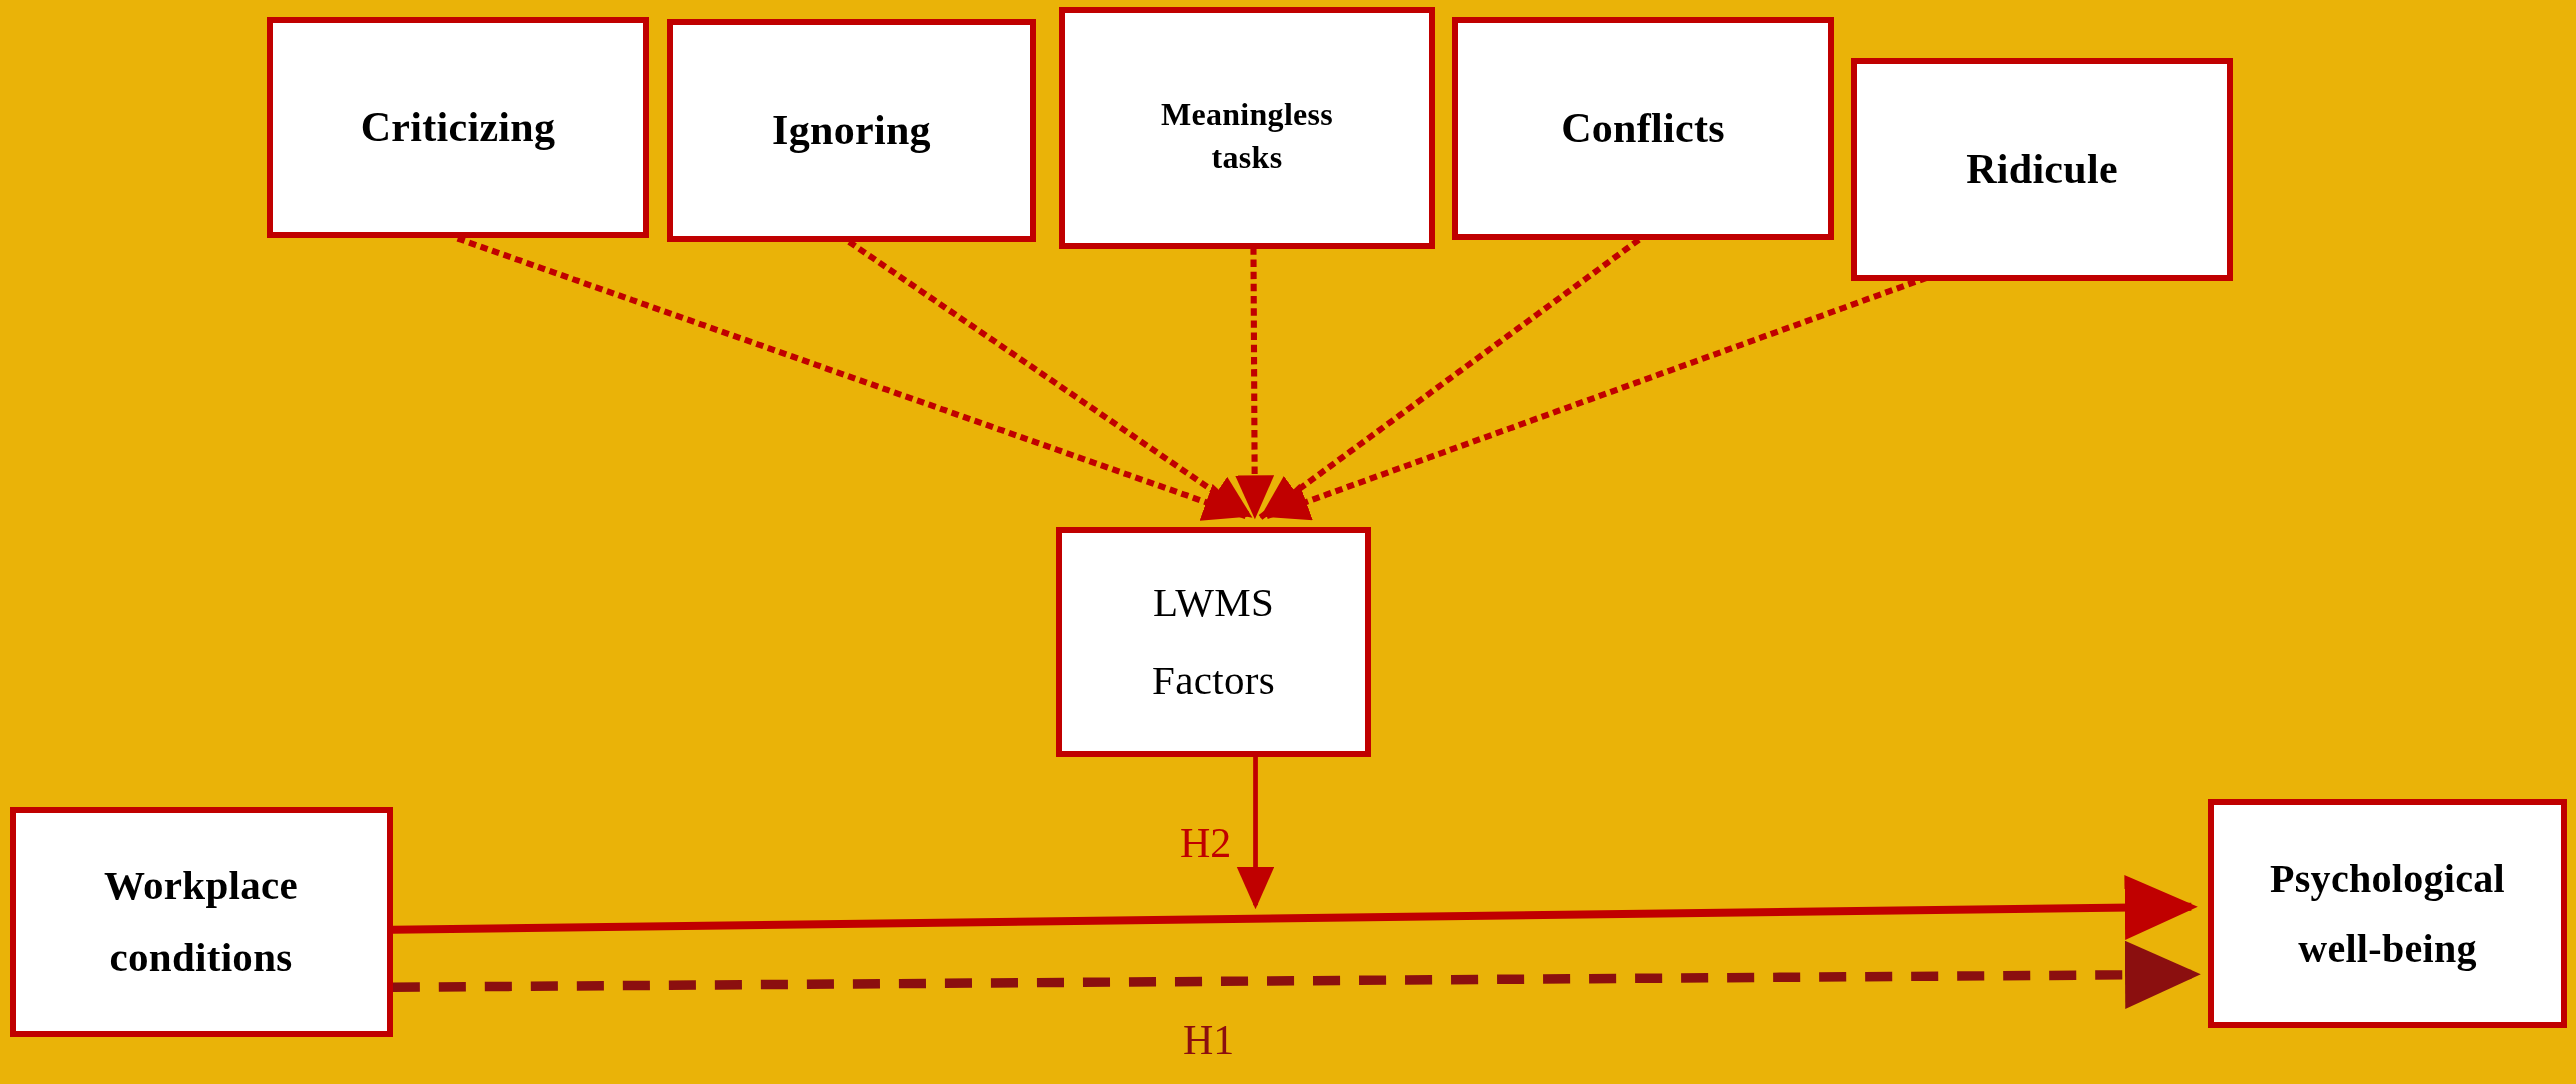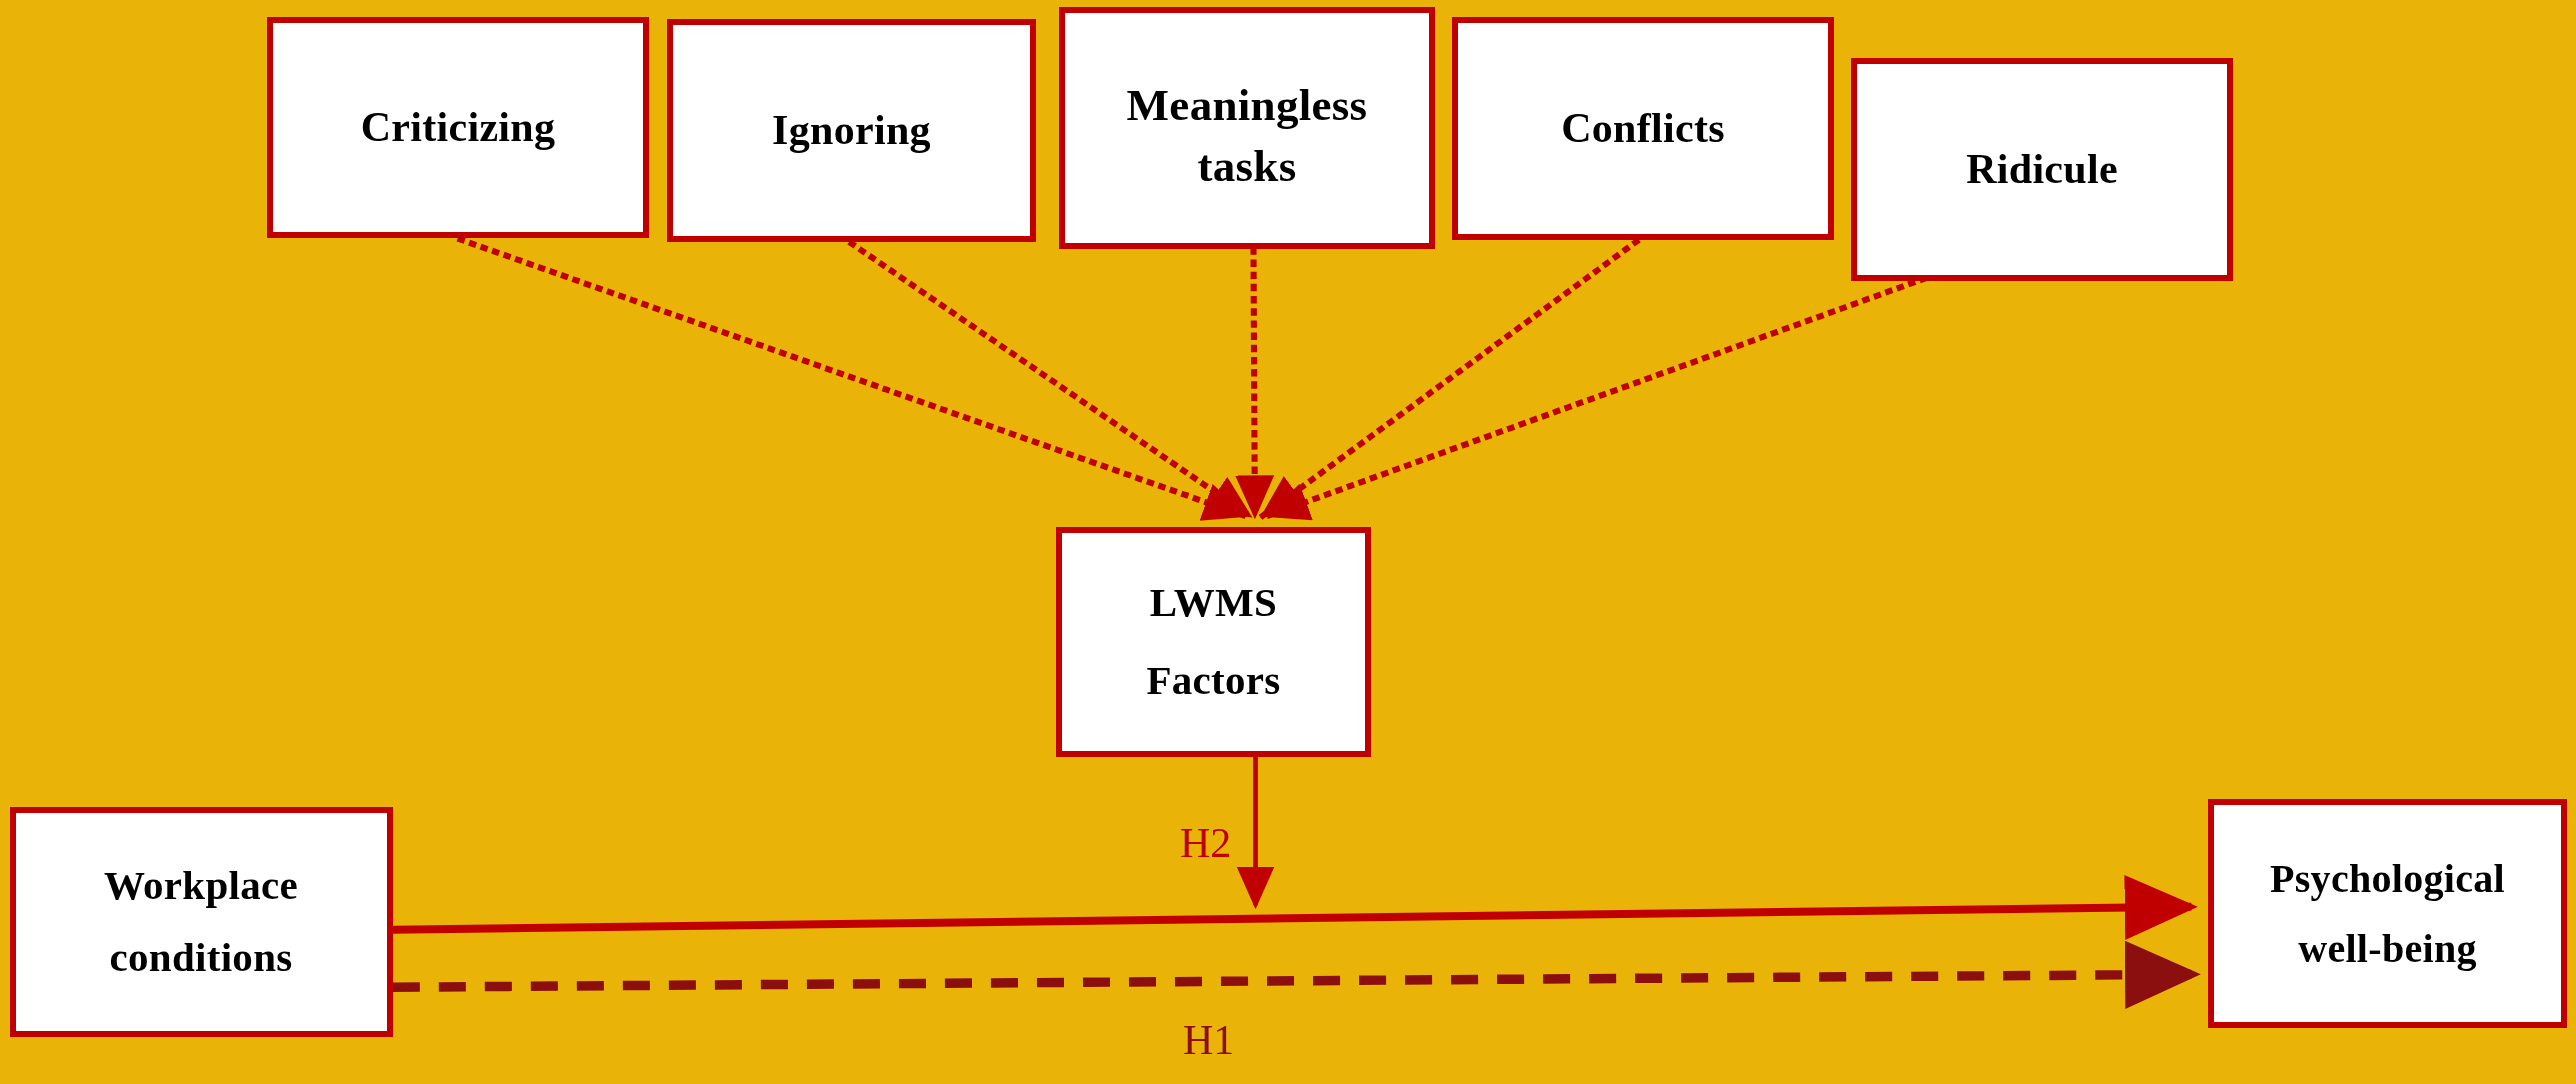--- a/index.html
+++ b/index.html
@@ -86,34 +86,34 @@
 
   <div class="node-box" style="left:267px; top:17px; width:382px; height:221px; border:6.1px solid #C00000;">
     <span class="node-label" style="font-size:42px;">Criticizing</span>
   </div>
 
   <div class="node-box" style="left:667px; top:19px; width:369px; height:223px; border:6.1px solid #C00000;">
     <span class="node-label" style="font-size:42px;">Ignoring</span>
   </div>
 
   <div class="node-box" style="left:1059px; top:6.8px; width:376px; height:242px; border:6.1px solid #C00000;">
-    <span class="node-label" style="font-size:45px;margin-top:16px;">Meaningless
+    <span class="node-label" style="font-size:32px;margin-top:16px;">Meaningless
 tasks</span>
   </div>
 
   <div class="node-box" style="left:1452px; top:17px; width:382px; height:223px; border:6.1px solid #C00000;">
     <span class="node-label" style="font-size:42px;">Conflicts</span>
   </div>
 
   <div class="node-box" style="left:1851px; top:17px; width:382px; height:223px; border:6.1px solid #C00000;margin-top:41px;">
     <span class="node-label" style="font-size:42px;">Ridicule</span>
   </div>
 
   <div class="node-box" style="left:1056px; top:527px; width:315px; height:230px; border:6.1px solid #C00000;">
-    <span class="node-label" style="font-size:41px; font-weight:bold; line-height:1.9;">LWMS
+    <span class="node-label" style="font-size:41px; font-weight:normal; line-height:1.9;">LWMS
 Factors</span>
   </div>
 
   <div class="node-box" style="left:9.5px; top:807px; width:383px; height:230px; border:6.1px solid #C00000;">
     <span class="node-label" style="font-size:41px; line-height:1.75;">Workplace
 conditions</span>
   </div>
 
   <div class="node-box" style="left:2208px; top:799px; width:359px; height:229px; border:6.1px solid #C00000;">
     <span class="node-label" style="font-size:40px; line-height:1.75;">Psychological

